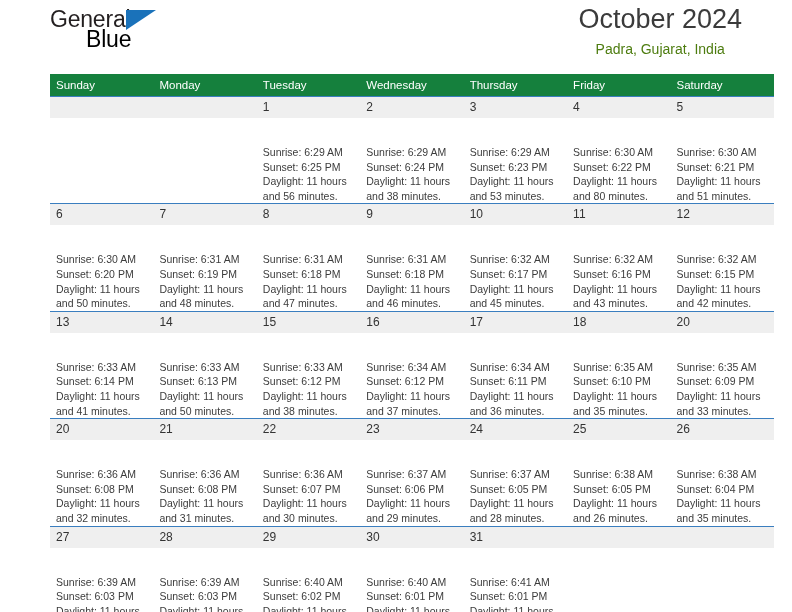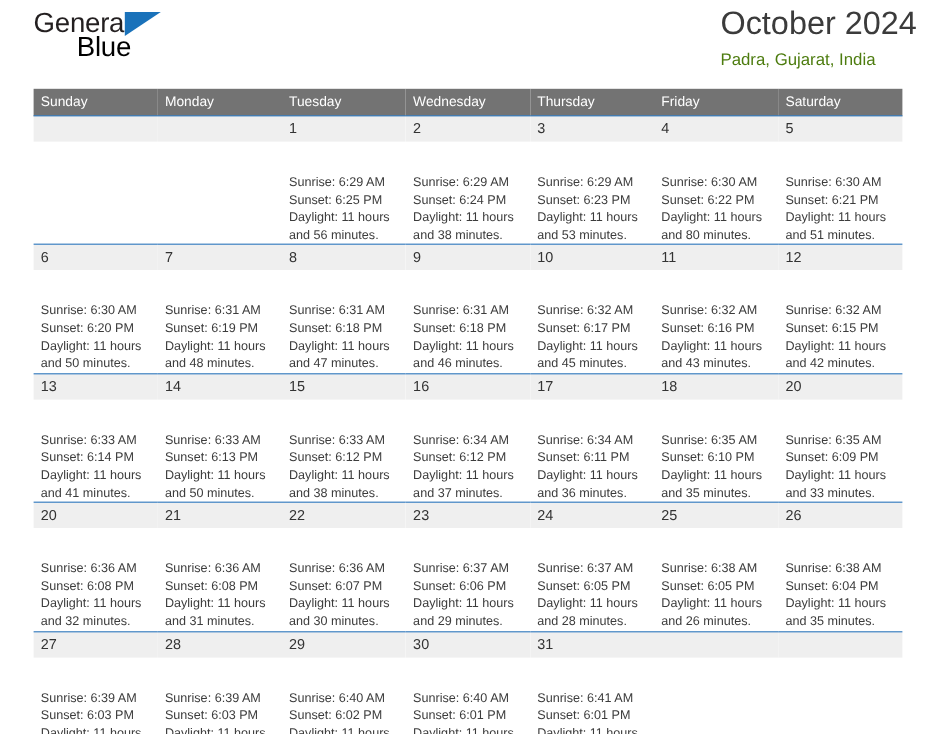--- a/index.html
+++ b/index.html
@@ -12,21 +12,21 @@
     height: 612px;
     font-family: "Liberation Sans", sans-serif;
     color: #333333;
     overflow: hidden;
   }
   .page {
     position: relative;
     width: 792px;
     height: 612px;
     box-sizing: border-box;
-    padding: 0 28px;
+    padding: 0 50px;
   }
 
   
   .header {
     position: relative;
     height: 74px;
     display: flex;
     align-items: flex-start;
     justify-content: space-between;
   }
@@ -53,21 +53,21 @@
     margin-bottom: 1px;
   }
   .brand-row2 {
     margin-top: -3px;
     margin-left: 36px;
     font-size: 23px;
     color: #000000;
     letter-spacing: -0.2px;
   }
   .titles {
-    text-align: left;
+    text-align: center;
     padding-top: 4px;
   }
   .cal-title {
     font-size: 27px;
     color: #3b3b3b;
     font-weight: normal;
     line-height: 1.15;
     margin: 0;
   }
   .cal-subtitle {
@@ -77,21 +77,21 @@
     line-height: 1.15;
   }
 
   
   .calendar {
     width: 724px;
     border-collapse: collapse;
     table-layout: fixed;
   }
   .calendar th {
-    background: #737373;
+    background: #15803d;
     color: #ffffff;
     font-size: 11.5px;
     font-weight: normal;
     text-align: left;
     padding: 5px 0 5px 6px;
     border: none;
   }
   .calendar td {
     width: 103.4px;
     vertical-align: top;

